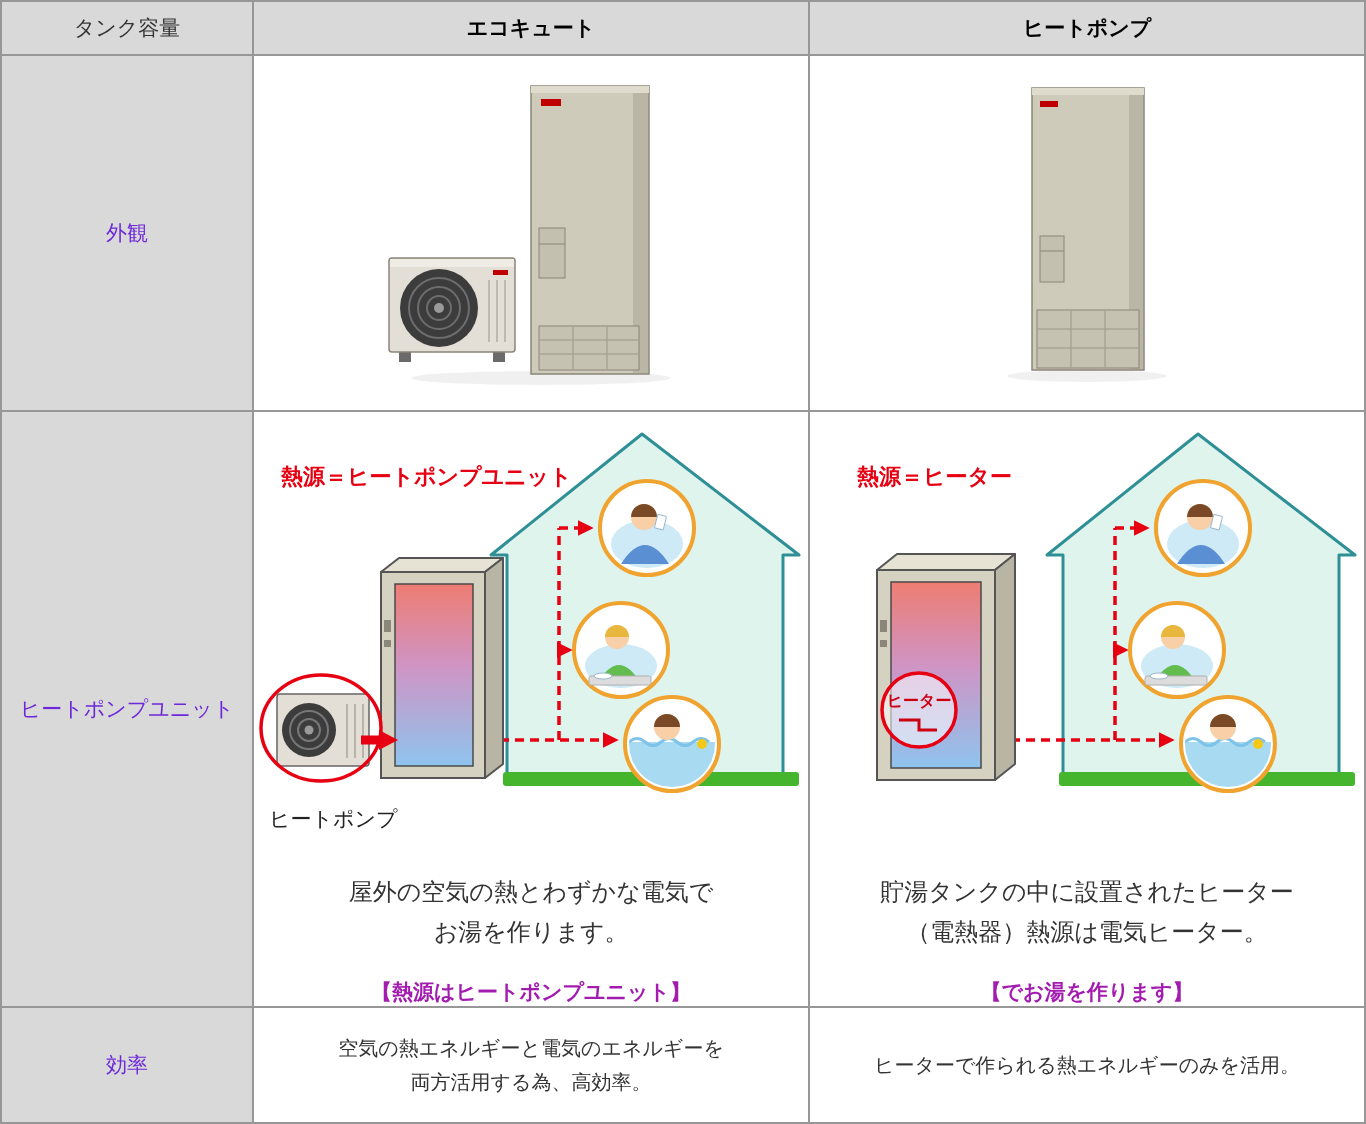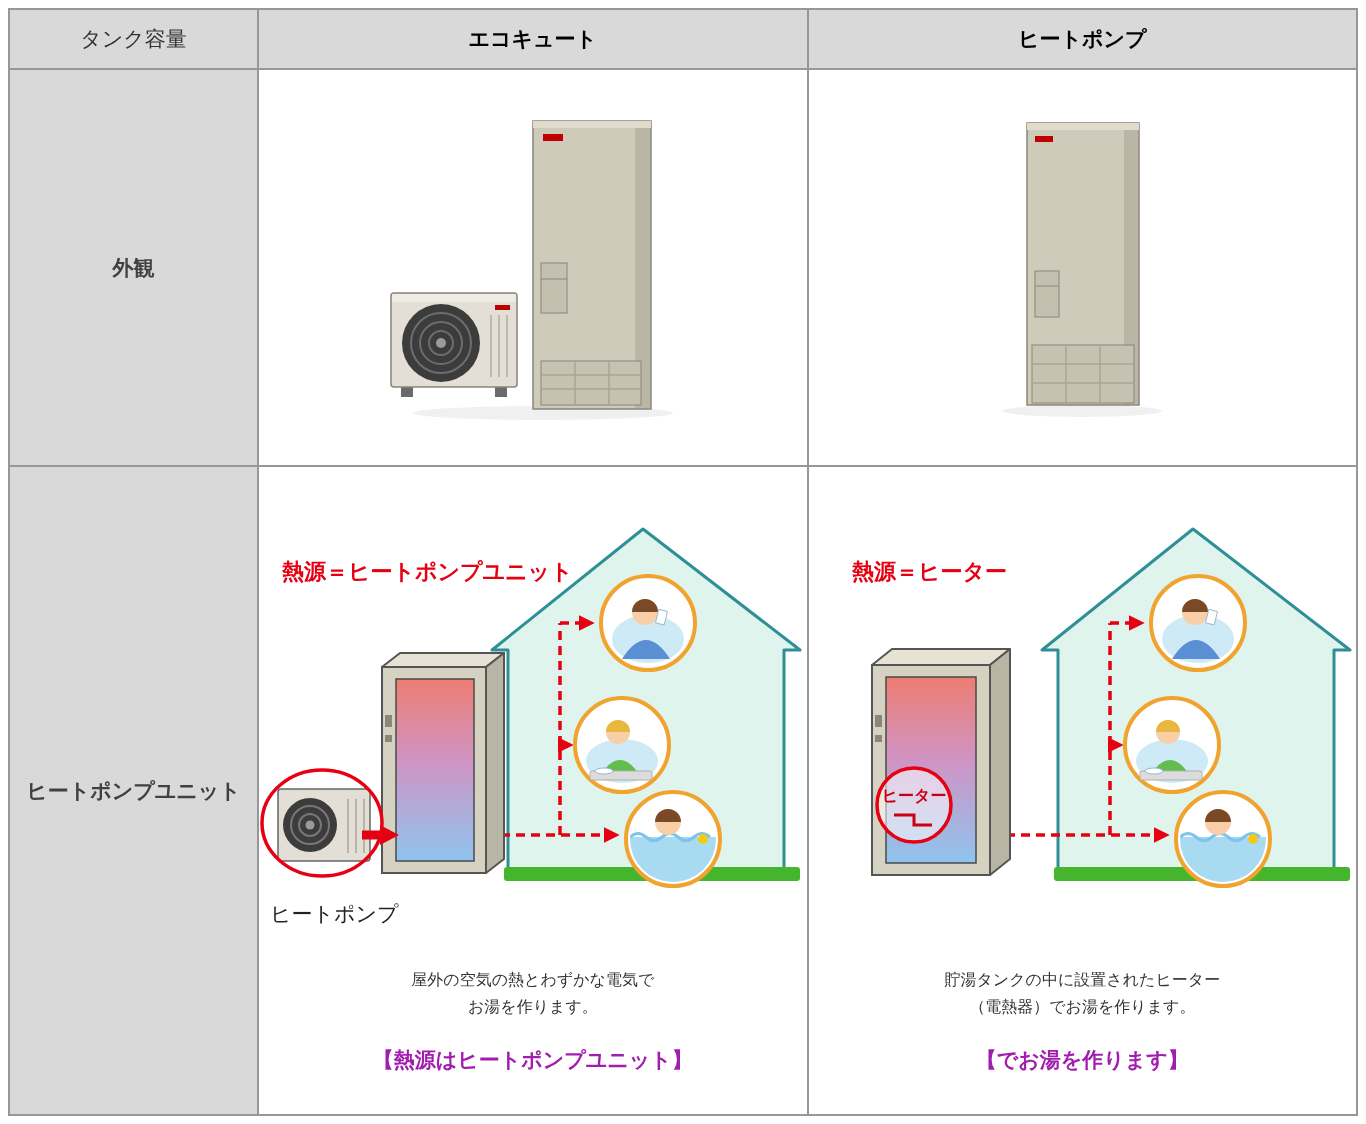--- a/index.html
+++ b/index.html
@@ -3,44 +3,44 @@
 <meta charset="utf-8">
 <style>
   * { box-sizing: border-box; margin: 0; padding: 0; }
   html, body { background: #fff; }
   body {
     font-family: "Liberation Sans", "DejaVu Sans", sans-serif;
     color: #333;
     width: 1366px;
     height: 1124px;
   }
-  .page { padding: 8px; width: 1366px; height: 1124px; }
+  .page { width: 1366px; height: 1124px; }
   table.cmp {
     border-collapse: collapse;
     width: 100%;
     height: 100%;
     table-layout: fixed;
     background: #fff;
   }
   .cmp th, .cmp td {
     border: 2px solid #979797;
     text-align: center;
     vertical-align: middle;
     overflow: hidden;
   }
   .gray { background: #d9d9d9; }
   .col-head { font-size: 21px; font-weight: bold; color: #000000; }
   .corner-head { font-size: 21px; font-weight: normal; color: #333; }
-  .row-label { font-size: 21px; font-weight: bold; color: #404040; }
+  .row-label { font-size: 21px; font-weight: normal; color: #6d28d9; }
   tr.r-head   { height: 54px; }
   tr.r-look   { height: 356px; }
   tr.r-mech   { height: 582px; }
   tr.r-eff    { height: 116px; }
   .mech-cell { vertical-align: top; padding-top: 10px; }
-  .desc { font-size: 16px; line-height: 1.65; color: #333; margin-top: 20px; }
+  .desc { font-size: 24px; line-height: 1.65; color: #333; margin-top: 20px; }
   .summary { font-size: 21px; font-weight: bold; color: #a21caf; margin-top: 26px; }
   .eff-text { font-size: 20px; line-height: 1.7; color: #333; }
   svg { display: inline-block; vertical-align: middle; }
   text { font-family: "Liberation Sans", "DejaVu Sans", sans-serif; }
 </style>
 </head>
 <body>
 
 <div class="page">
 <table class="cmp">
@@ -276,21 +276,35 @@
           <circle cx="408" cy="305" r="13" fill="#f8cfa6"></circle>
           <path d="M395,305 a13,13 0 0,1 26,0 Z" fill="#7a4a26"></path>
           <circle cx="443" cy="322" r="5" fill="#f4c818"></circle>
         </g>
 
         <text x="42" y="62" font-size="22" font-weight="bold" fill="#e60012">熱源＝ヒーター</text>
       </svg>
 
       <p class="desc">
         <span>貯湯タンクの中に設置されたヒーター</span><br>
-        <span>（電熱器）でお湯を作ります。</span>
+        <span>（電熱器）熱源は電気ヒーター。</span>
       </p>
       <p class="summary">【でお湯を作ります】</p>
     </td>
   </tr>
 
+  <tr class="r-eff">
+    <th class="gray row-label">効率</th>
+    <td>
+      <p class="eff-text">
+        <span>空気の熱エネルギーと電気のエネルギーを</span><br>
+        <span>両方活用する為、高効率。</span>
+      </p>
+    </td>
+    <td>
+      <p class="eff-text">
+        <span>ヒーターで作られる熱エネルギーのみを活用。</span>
+      </p>
+    </td>
+  </tr>
 </tbody>
     </table>
 </div>
 
 </body></html>

